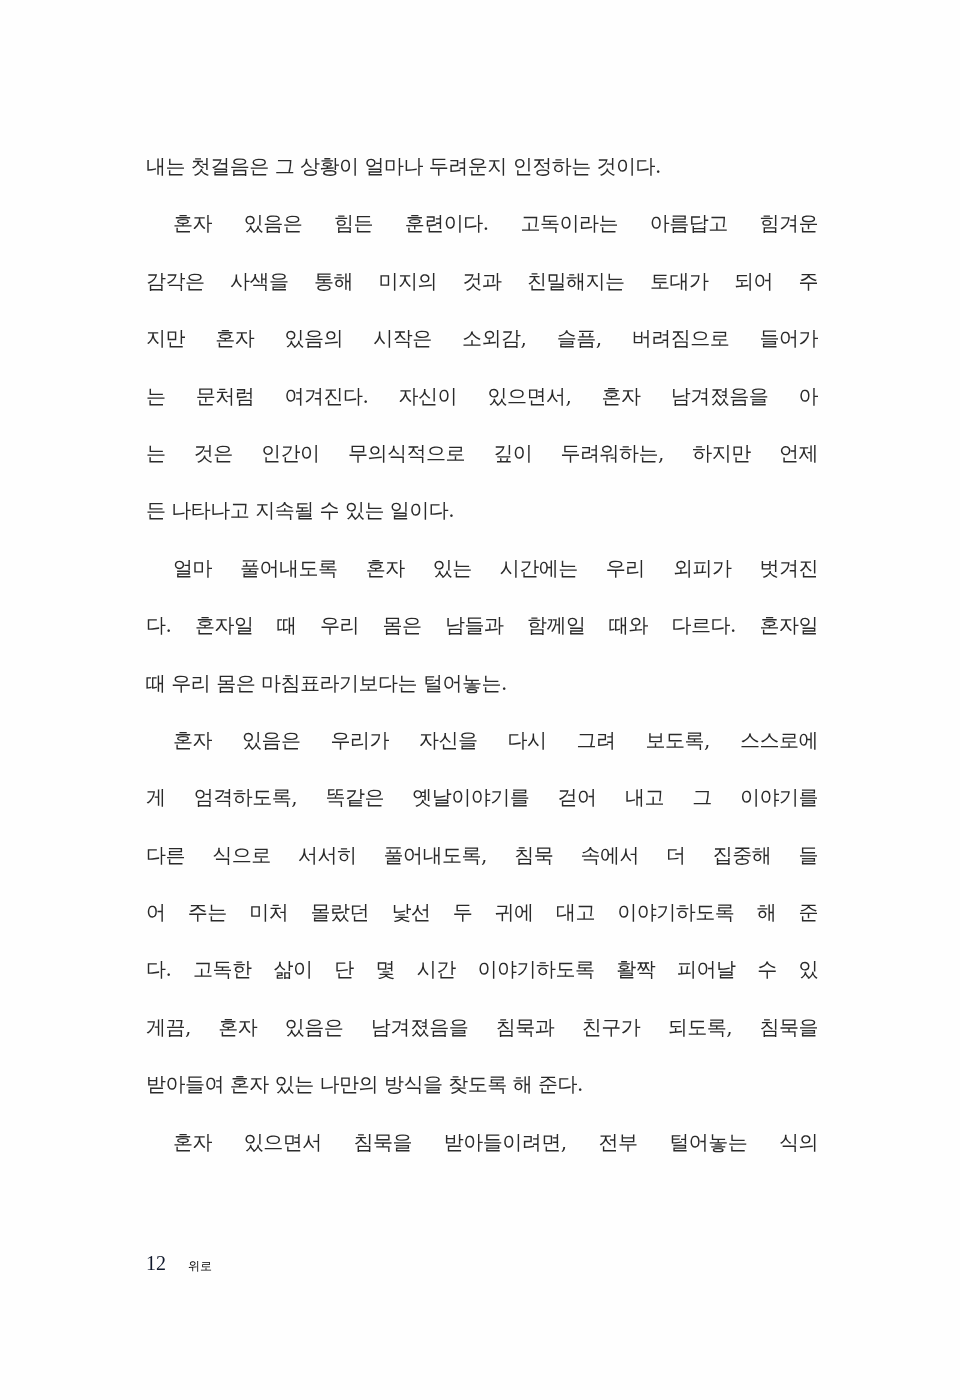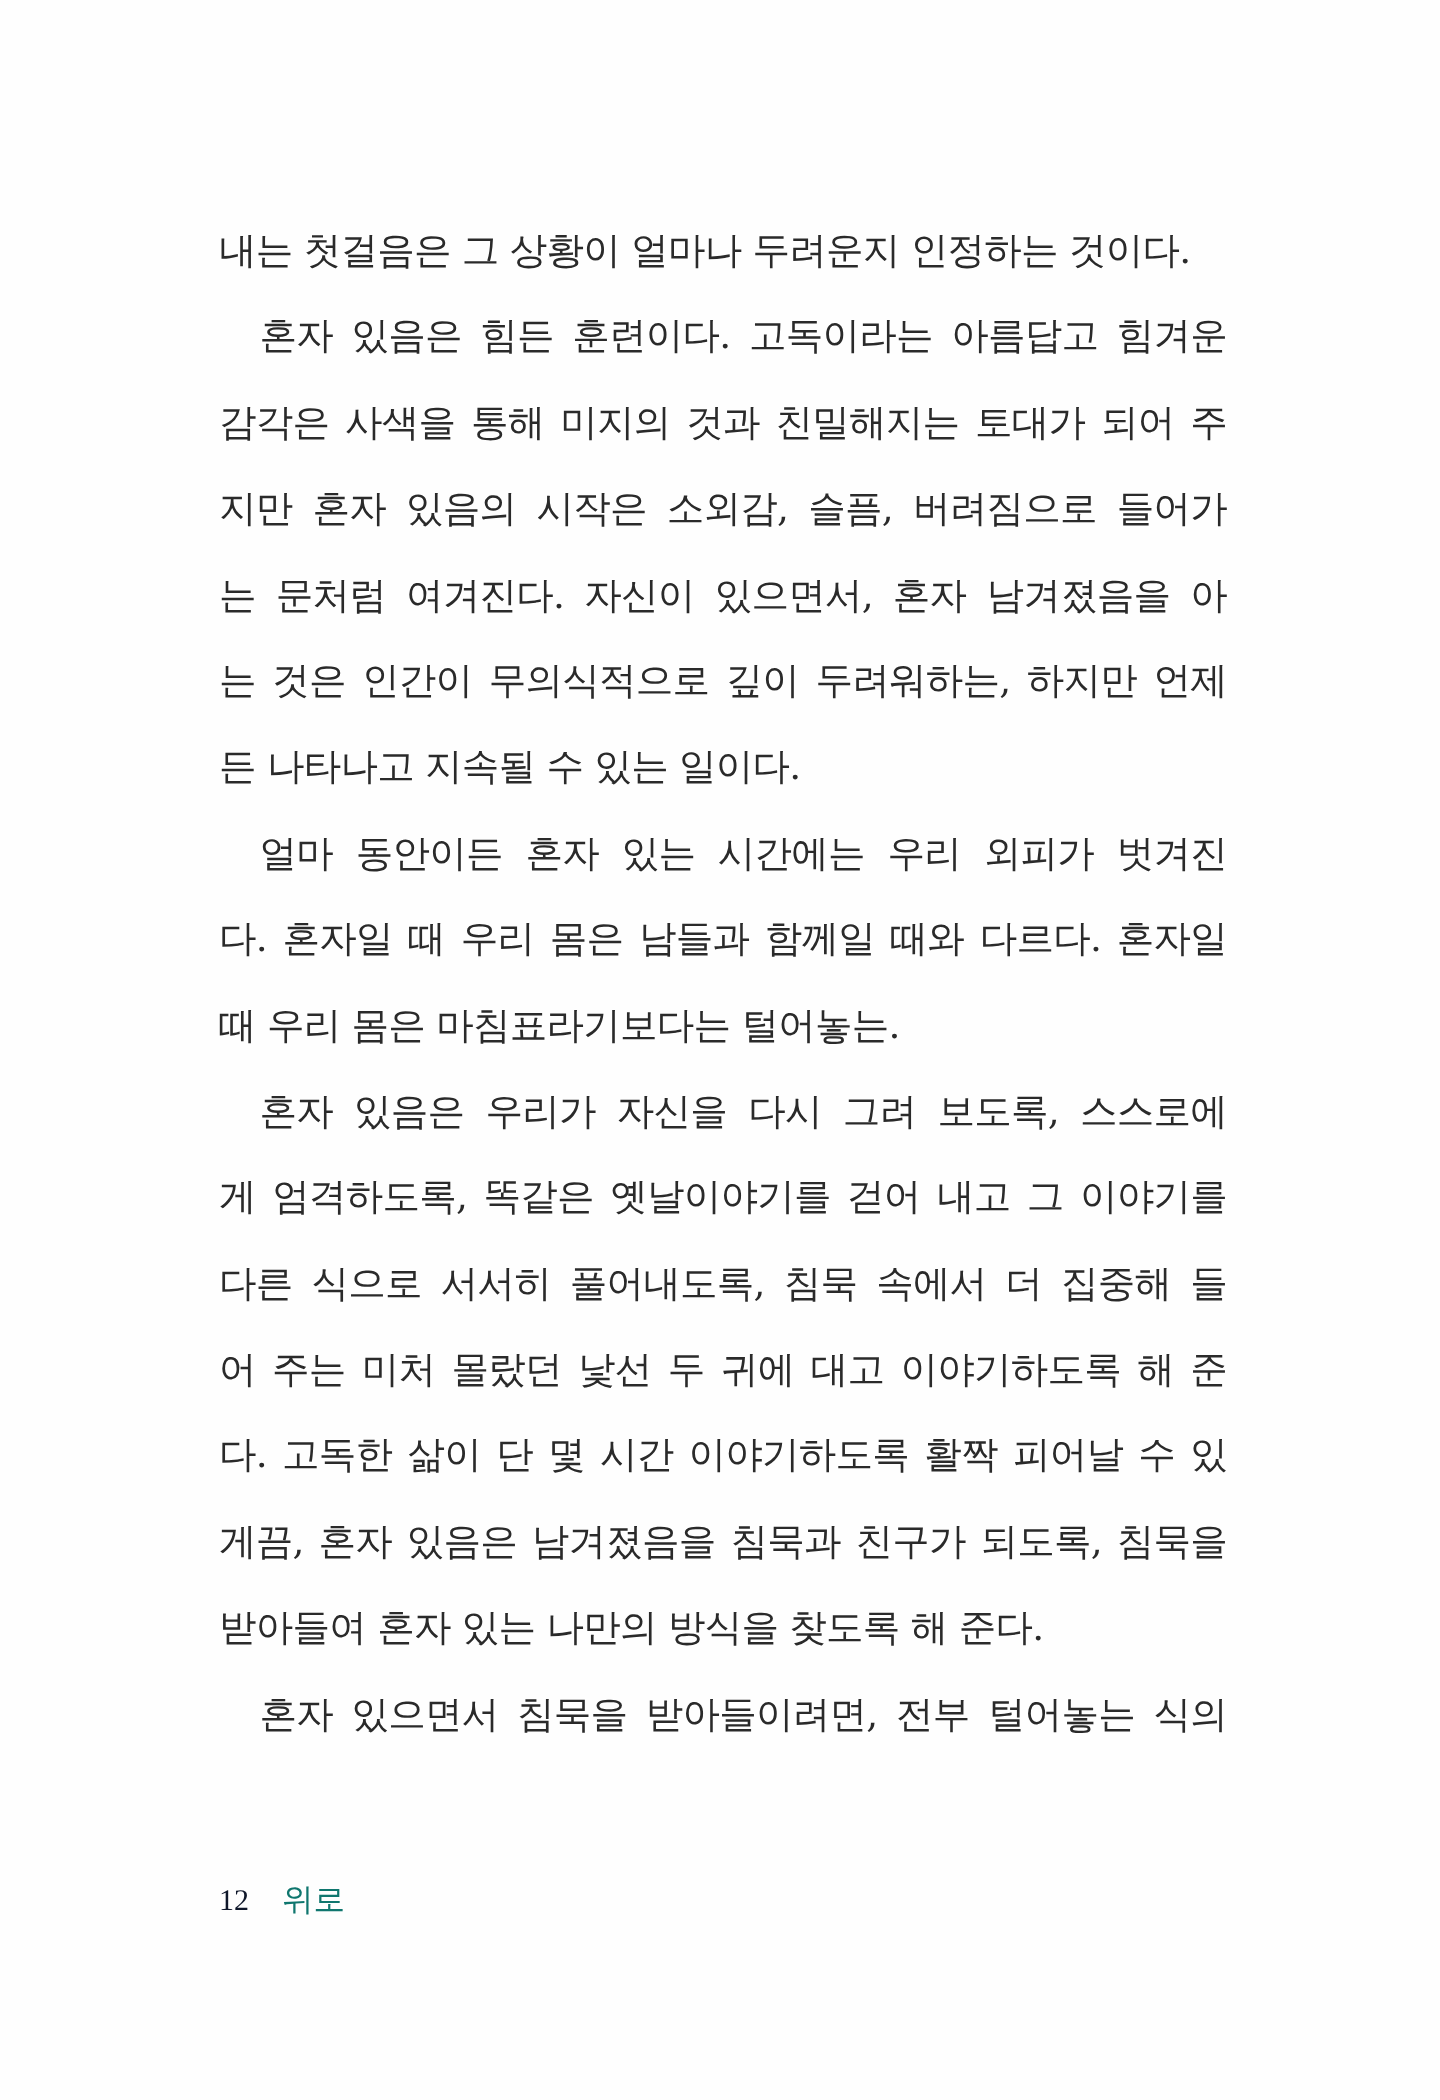--- a/index.html
+++ b/index.html
@@ -4,42 +4,42 @@
 <style>
   html, body { margin: 0; padding: 0; }
   body {
     width: 960px; height: 1400px; background: #fefefe; position: relative; overflow: hidden;
     font-family: "DejaVu Serif", "Liberation Serif", serif;
     color: #2a2a2a;
   }
   .page { position: absolute; left: 0; top: 0; width: 960px; height: 1400px; }
   .body-text { position: absolute; left: 146px; top: 138px; width: 672px; }
   .line {
-    height: 57.4px; line-height: 57.4px; font-size: 25px; white-space: nowrap;
+    height: 57.4px; line-height: 57.4px; font-size: 20px; white-space: nowrap;
     text-align: justify; text-align-last: justify; letter-spacing: -0.5px;
   }
   .line.last { text-align-last: left; }
   .line.indent { padding-left: 27px; }
   .footer { position: absolute; left: 146px; top: 1252px; font-size: 18px; display: flex; gap: 22px; align-items: baseline; }
   .page-number { color: #0f172a; font-family: "Liberation Serif", serif; font-size: 20px; }
-  .running-title { color: #0f766e; font-size: 21px; font-family: Liberation Mono, monospace; }
+  .running-title { color: #000000; font-size: 12px; font-family: Liberation Mono, monospace; }
 </style>
 </head>
 <body>
 
 <div class="page">
   <div class="body-text">
     <div class="line last">내는 첫걸음은 그 상황이 얼마나 두려운지 인정하는 것이다.</div>
     <div class="line indent">혼자 있음은 힘든 훈련이다. 고독이라는 아름답고 힘겨운</div>
     <div class="line">감각은 사색을 통해 미지의 것과 친밀해지는 토대가 되어 주</div>
     <div class="line">지만 혼자 있음의 시작은 소외감, 슬픔, 버려짐으로 들어가</div>
     <div class="line">는 문처럼 여겨진다. 자신이 있으면서, 혼자 남겨졌음을 아</div>
     <div class="line">는 것은 인간이 무의식적으로 깊이 두려워하는, 하지만 언제</div>
     <div class="line last">든 나타나고 지속될 수 있는 일이다.</div>
-    <div class="line indent">얼마 동안이든 혼자 있는 시간에는 우리 외피가 벗겨진</div>
+    <div class="line indent">얼마 풀어내도록 혼자 있는 시간에는 우리 외피가 벗겨진</div>
     <div class="line">다. 혼자일 때 우리 몸은 남들과 함께일 때와 다르다. 혼자일</div>
     <div class="line last">때 우리 몸은 마침표라기보다는 털어놓는.</div>
     <div class="line indent">혼자 있음은 우리가 자신을 다시 그려 보도록, 스스로에</div>
     <div class="line">게 엄격하도록, 똑같은 옛날이야기를 걷어 내고 그 이야기를</div>
     <div class="line">다른 식으로 서서히 풀어내도록, 침묵 속에서 더 집중해 들</div>
     <div class="line">어 주는 미처 몰랐던 낯선 두 귀에 대고 이야기하도록 해 준</div>
     <div class="line">다. 고독한 삶이 단 몇 시간 이야기하도록 활짝 피어날 수 있</div>
     <div class="line">게끔, 혼자 있음은 남겨졌음을 침묵과 친구가 되도록, 침묵을</div>
     <div class="line last">받아들여 혼자 있는 나만의 방식을 찾도록 해 준다.</div>
     <div class="line indent">혼자 있으면서 침묵을 받아들이려면, 전부 털어놓는 식의</div>

